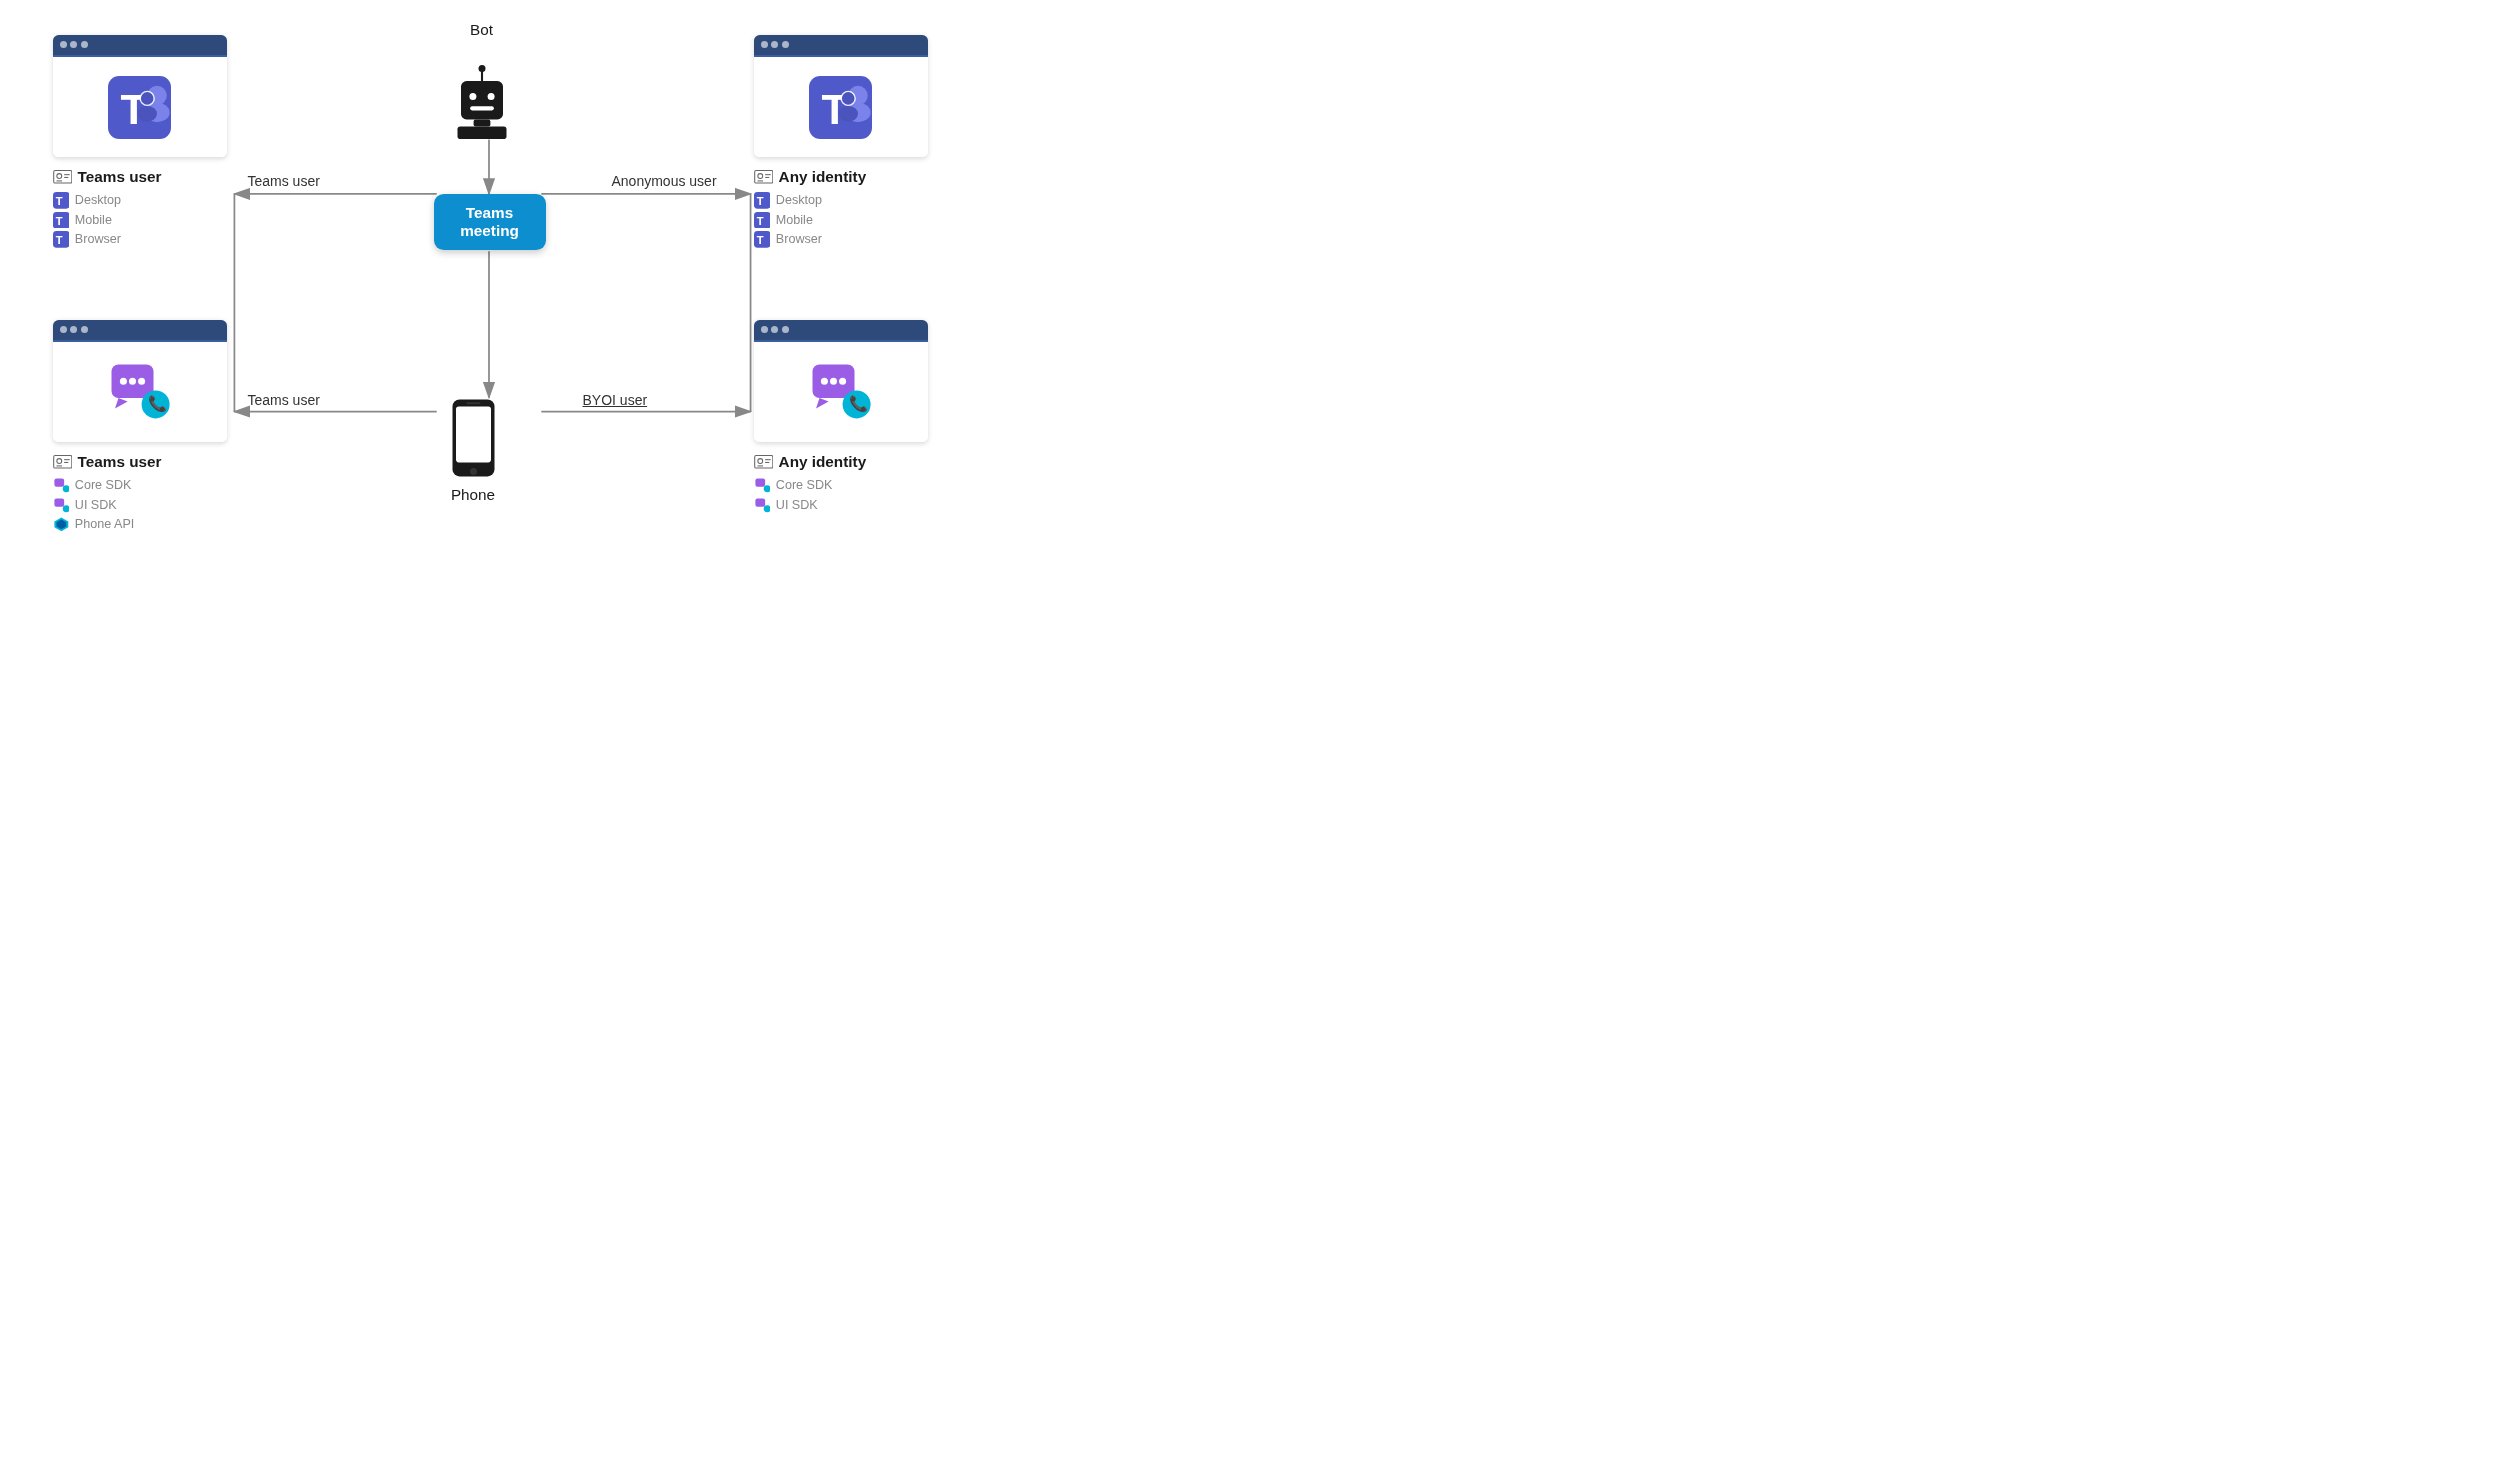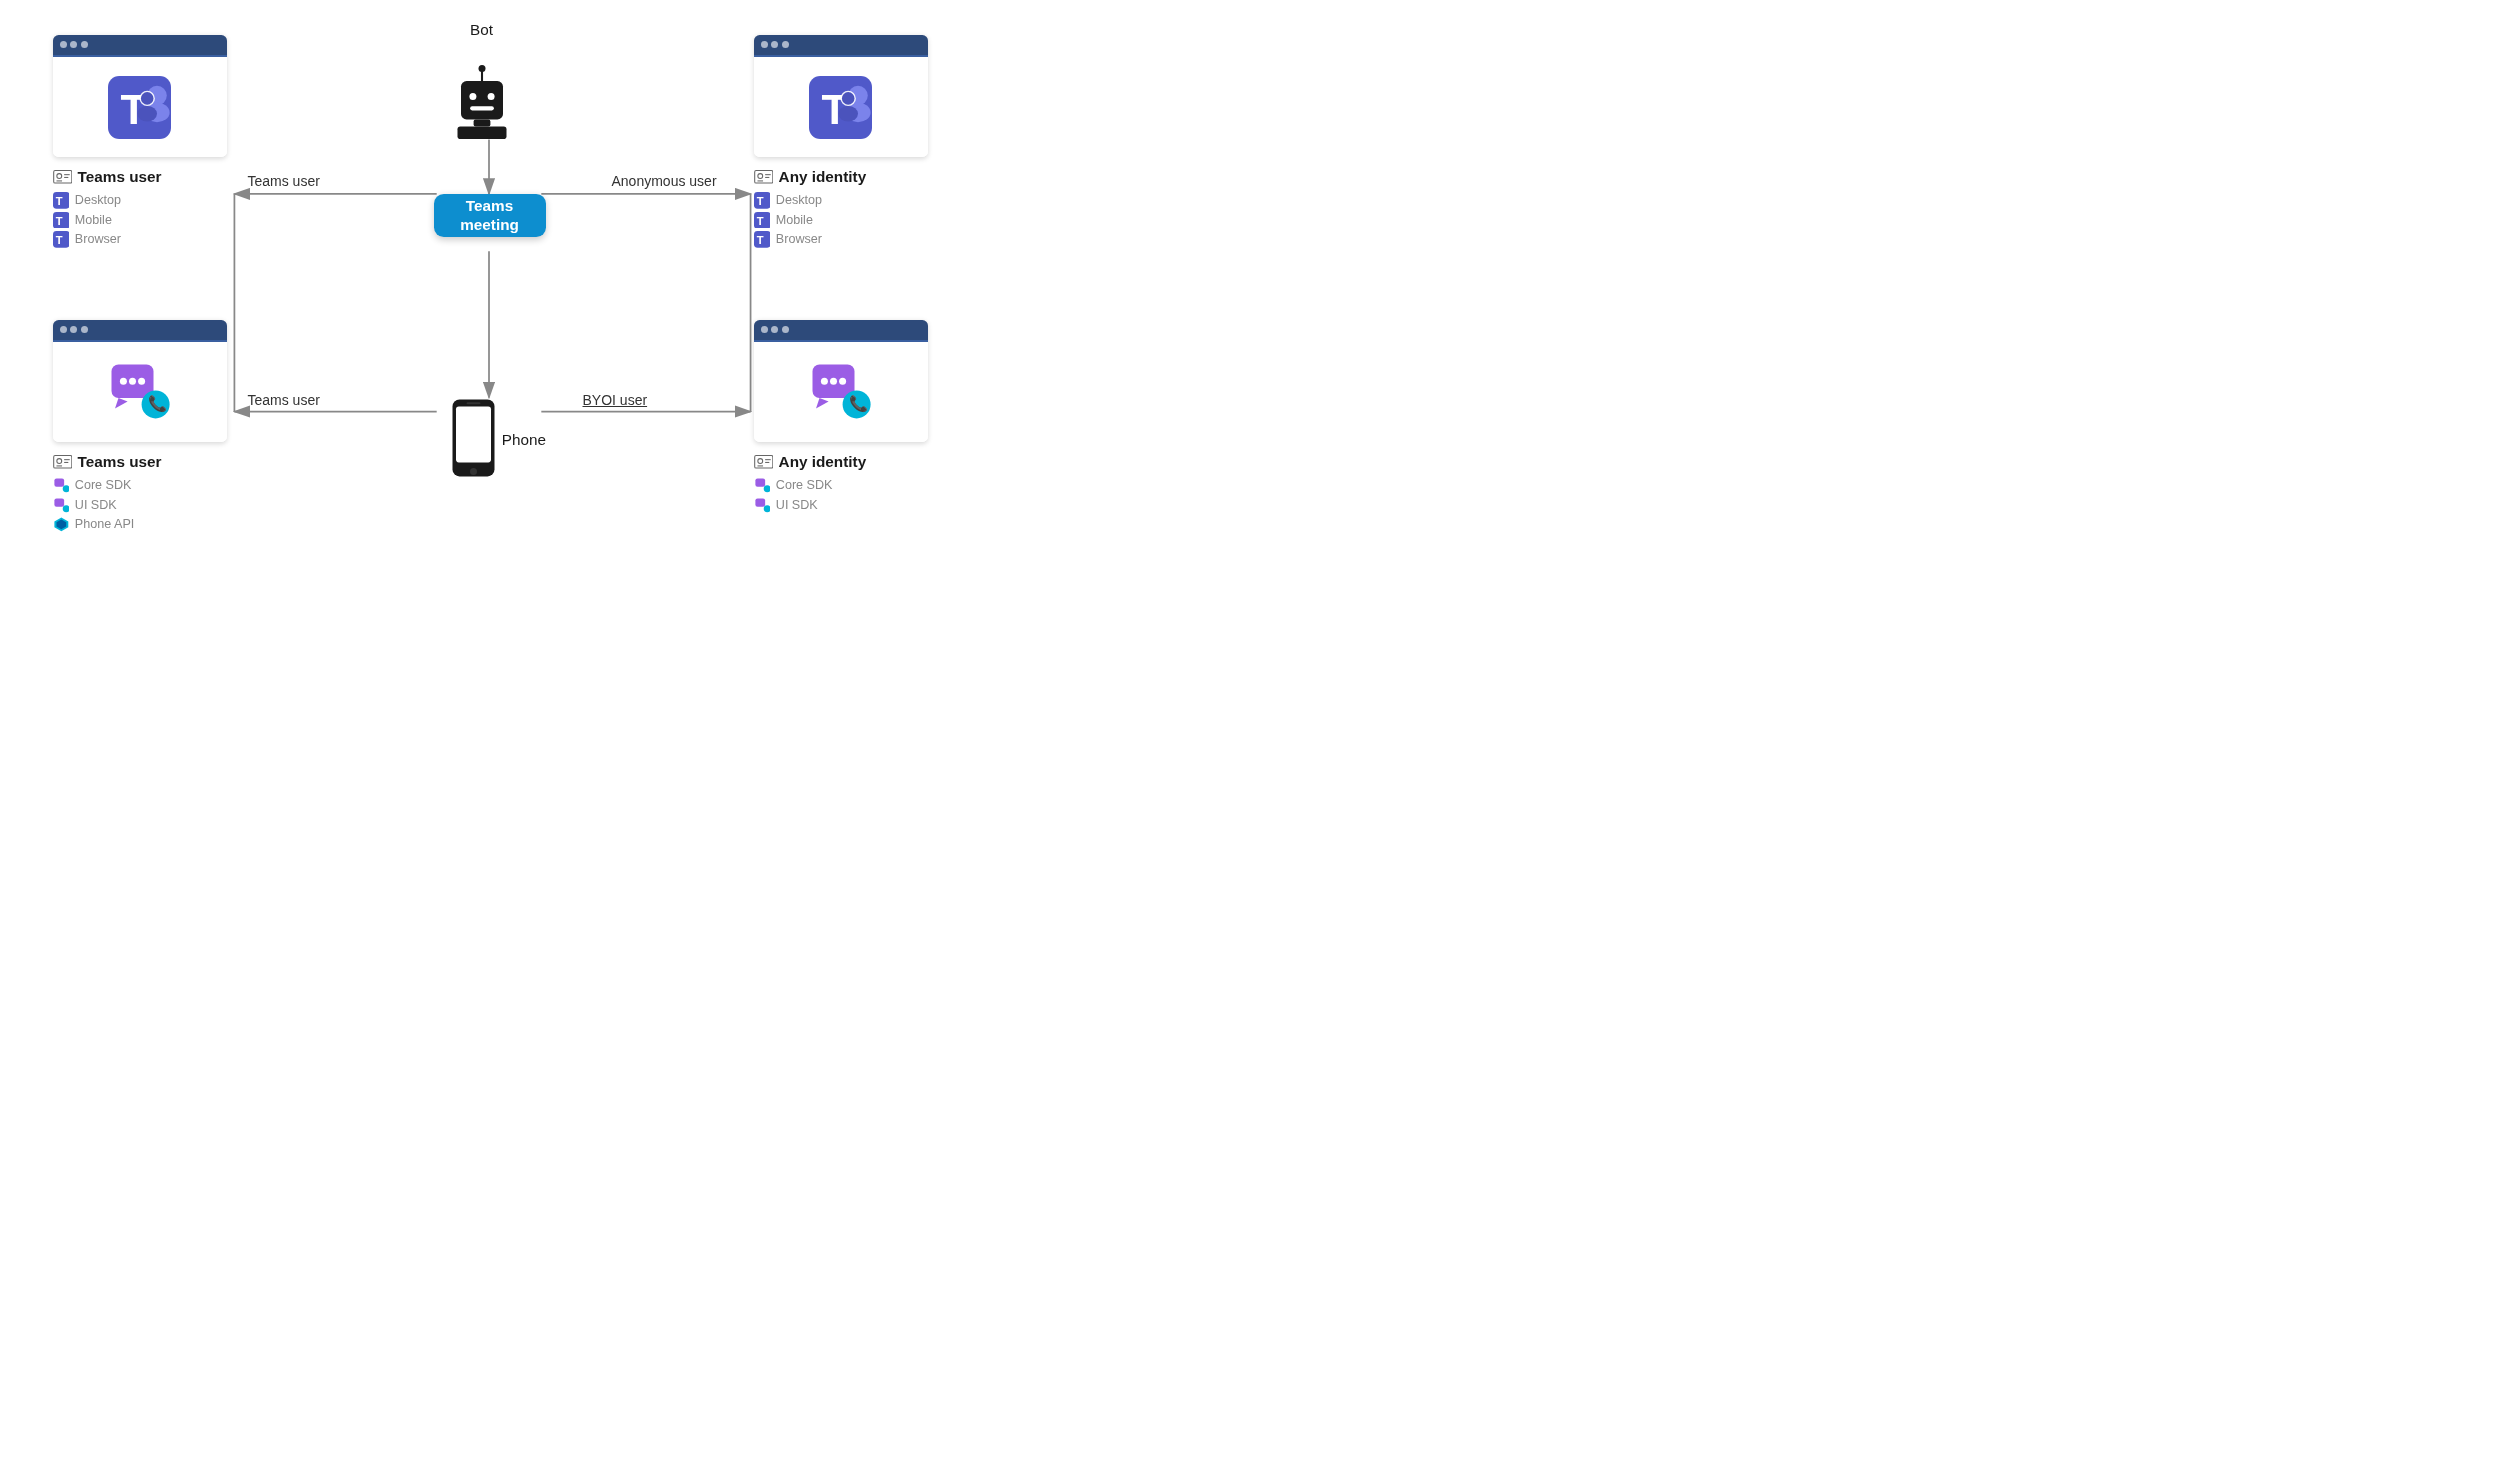--- a/index.html
+++ b/index.html
@@ -97,21 +97,21 @@
     
     .teams-meeting-btn {
       position: absolute;
       background: #0d8ecf;
       color: #fff;
       border-radius: 9.8px;
       font-size: 15.3px;
       font-weight: 600;
       text-align: center;
       width: 112px;
-      height: 43px;
+      height: 56px;
       display: flex;
       align-items: center;
       justify-content: center;
       line-height: 1.2;
       box-shadow: 0 2.1px 7px rgba(0,0,0,0.2);
     }
 
     
     .arrow-label {
       position: absolute;
@@ -139,21 +139,21 @@
     }
     .bot-label {
       font-size: 15.3px;
       color: #1a1a1a;
     }
 
     
     .phone-area {
       position: absolute;
       display: flex;
-      flex-direction: row;
+      flex-direction: column;
       align-items: center;
       gap: 4.2px;
     }
     .phone-label {
       font-size: 15.3px;
       color: #1a1a1a;
     }
   </style>
 </head>
 <body>

